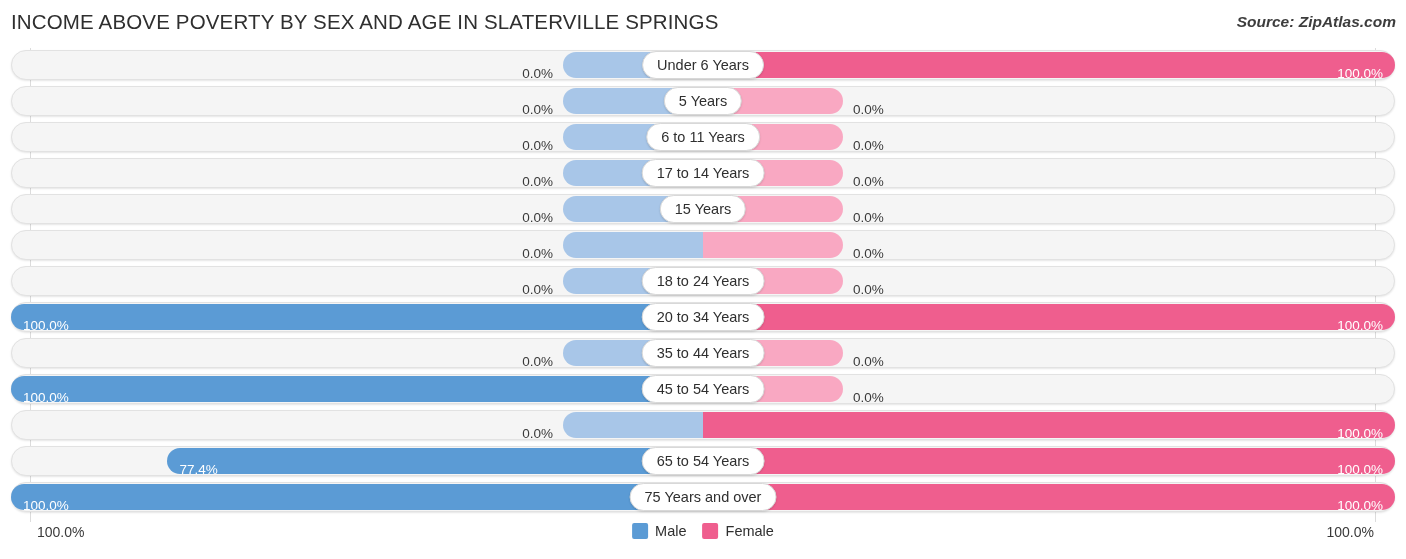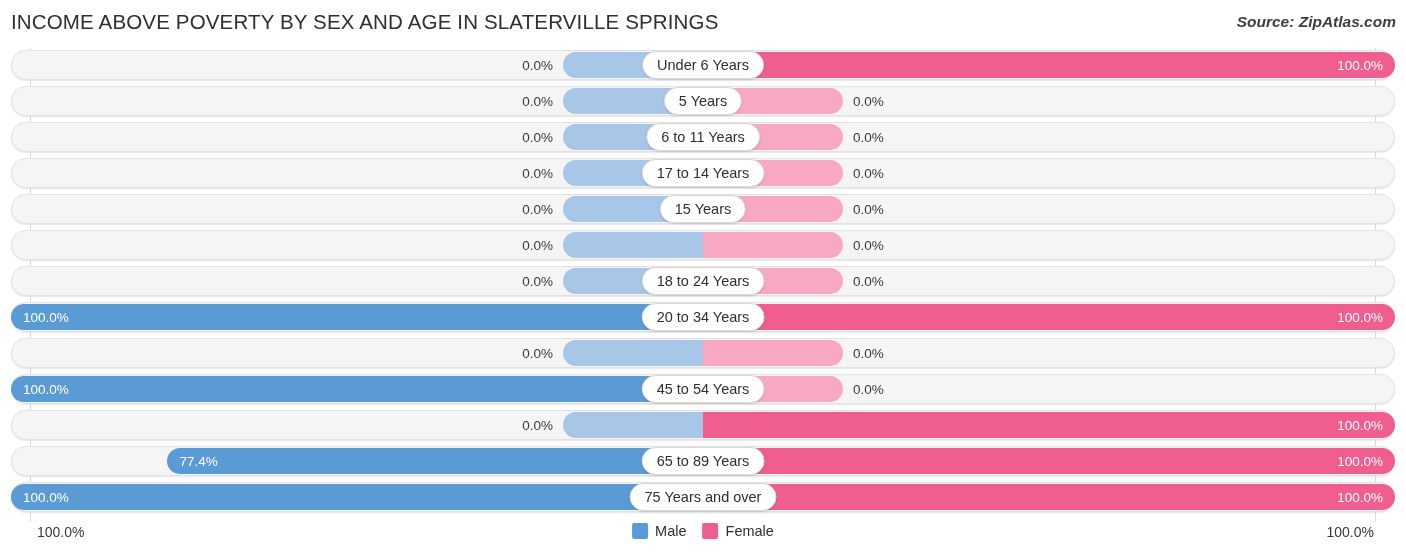--- a/index.html
+++ b/index.html
@@ -98,21 +98,21 @@
   .bar.male.zero   { background: #a8c6e8; }
   .bar.female.zero { background: #f9a8c2; }
 
   
   .bar.male.full   { border-radius: 13px 0 0 13px; }
   .bar.female.full { border-radius: 0 13px 13px 0; }
 
   
   .val {
     position: absolute;
-    top: 1px;
+    top: 9px;
     height: 42px;
     line-height: 30px;
     font-size: 13.5px;
     white-space: nowrap;
     text-align: center;
   }
   .val.inside  { color: #ffffff; }
   .val.outside { color: #3a3a3a; }
 
   
@@ -268,20 +268,21 @@
         <div class="pill">20 to 34 Years</div>
       </div>
       <div class="row" style="top: 294px;">
         <div class="track"></div>
         <div class="bar-wrap">
           <div class="bar male zero" style="width: 140px;"></div>
           <div class="bar female zero" style="width: 140px;"></div>
           <div class="val outside" style="right: 842px;">0.0%</div>
           <div class="val outside" style="left: 842px;">0.0%</div>
         </div>
+        <div class="pill">35 to 44 Years</div>
       </div>
       <div class="row" style="top: 330px;">
         <div class="track"></div>
         <div class="bar-wrap">
           <div class="bar male full" style="width: 692px;"></div>
           <div class="bar female zero" style="width: 140px;"></div>
           <div class="val inside" style="left: 12px;">100.0%</div>
           <div class="val outside" style="left: 842px;">0.0%</div>
         </div>
         <div class="pill">45 to 54 Years</div>
@@ -296,21 +297,21 @@
         </div>
       </div>
       <div class="row" style="top: 402px;">
         <div class="track"></div>
         <div class="bar-wrap">
           <div class="bar male" style="width: 535.608px;"></div>
           <div class="bar female full" style="width: 692px;"></div>
           <div class="val inside" style="left: 168.392px;">77.4%</div>
           <div class="val inside" style="right: 12px;">100.0%</div>
         </div>
-        <div class="pill">65 to 89 Years</div>
+        <div class="pill">65 to 54 Years</div>
       </div>
       <div class="row" style="top: 438px;">
         <div class="track"></div>
         <div class="bar-wrap">
           <div class="bar male full" style="width: 692px;"></div>
           <div class="bar female full" style="width: 692px;"></div>
           <div class="val inside" style="left: 12px;">100.0%</div>
           <div class="val inside" style="right: 12px;">100.0%</div>
         </div>
         <div class="pill">75 Years and over</div>

